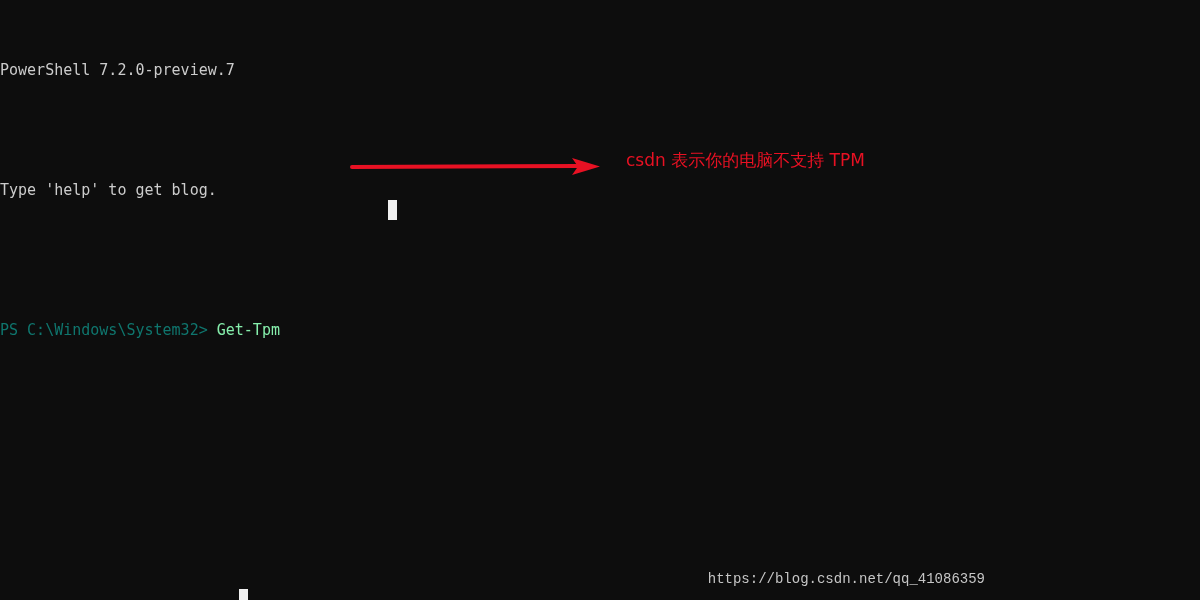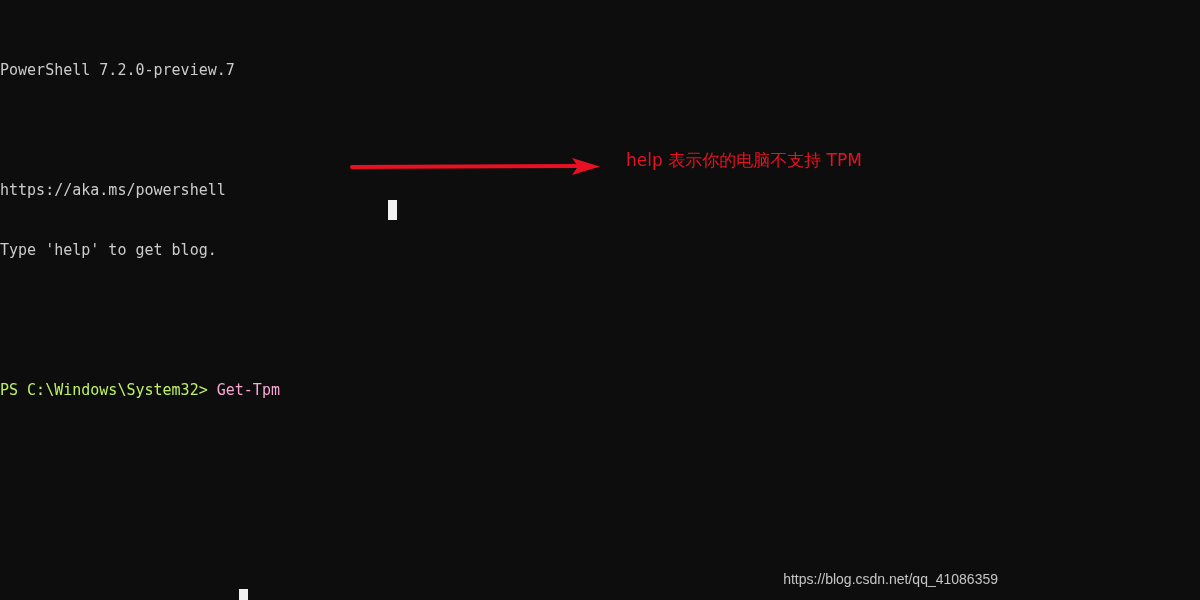--- a/index.html
+++ b/index.html
@@ -30,22 +30,22 @@
     line-height: 20px;
   }
   .line {
     height: 20px;
     white-space: pre;
     color: #cccccc;
   }
   .line.blank { color: transparent; }
 
   .banner { color: #cccccc; }
-  .prompt { color: #bef264; }
-  .cmd    { color: #f9a8d4; text-align: center; }
+  .prompt { color: #0f766e; }
+  .cmd    { color: #86efac; text-align: center; }
 
   
   .block-cursor {
     position: absolute;
     background: #f0f0f0;
     width: 9px;
     height: 20px;
   }
   #mid-cursor { left: 388px; top: 200px; height: 20px; }
   #bottom-cursor { left: 239px; top: 589px; height: 11px; }
@@ -65,39 +65,38 @@
     color: #e81123;
     font-family: "DejaVu Sans", "Liberation Sans", sans-serif;
     font-size: 17px;
     line-height: 24px;
     white-space: pre;
   }
 
   
   #watermark {
     position: absolute;
-    right: 6px;
+    right: 19px;
     top: 570px;
     color: #c6c6c6;
-    font-family: Liberation Sans, sans-serif;
+    font-family: Liberation Mono, monospace;
     font-size: 14px;
     line-height: 18px;
     white-space: pre;
   }
 </style>
 </head>
 <body>
 
 <div id="terminal">
 
   <div class="console">
 
     <div class="line banner">PowerShell 7.2.0-preview.7</div>
     <div class="line blank"></div>
-    <div class="line banner">https://aka.ms/powershell</div>
     <div class="line banner">Type 'help' to get blog.</div>
     <div class="line blank"></div>
 
     <div class="line"><span class="prompt">PS C:\Windows\System32&gt; </span><span class="cmd">Get-Tpm</span></div>
 
     <div class="line blank"></div>
 
     
 
     
@@ -109,17 +108,17 @@
   </div>
 
   <div class="block-cursor" id="mid-cursor"></div>
   <div class="block-cursor" id="bottom-cursor"></div>
 
   <svg id="annotation-arrow" viewBox="0 0 252 22">
     <line x1="2" y1="11" x2="228" y2="10" stroke="#e81123" stroke-width="4" stroke-linecap="round"></line>
     <polygon points="222,2 250,10.5 222,19 228,10.5" fill="#e81123"></polygon>
   </svg>
 
-  <div id="annotation-text">help 表示你的电脑不支持 TPM</div>
+  <div id="annotation-text">csdn 表示你的电脑不支持 TPM</div>
 
   <div id="watermark">https://blog.csdn.net/qq_41086359</div>
 
 </div>
 
 </body></html>

